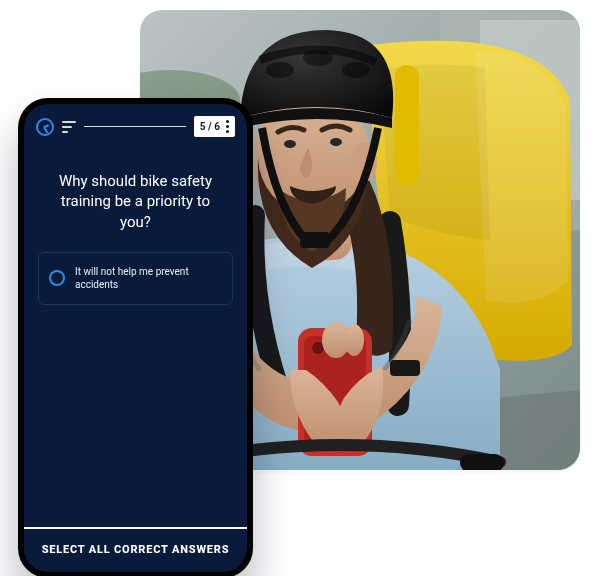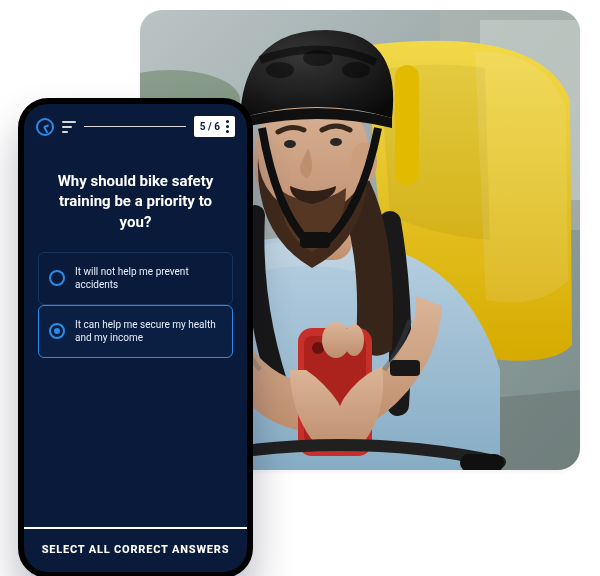--- a/index.html
+++ b/index.html
@@ -51,27 +51,27 @@
     .thinline { flex:1; height:1px; background:#d9d9d9; align-self:center; }
     .counter {
       background:#fff; color:#0a1a3a; font-weight:700; font-size:10px;
       padding:4px 6px; border-radius:2px; display:flex; align-items:center; gap:6px;
     }
     .kebab { display:flex; flex-direction:column; gap:2px; }
     .kebab span { width:3px; height:3px; background:#0a1a3a; border-radius:50%; }
 
     .question {
       padding: 28px 20px 20px 20px;
-      font-weight: 700;
+      font-weight: 400;
       font-size: 15px;
       line-height: 1.35;
       text-align: center;
     }
 
-    .options { display:flex; flex-direction:column; gap:0; padding: 0 14px; }
+    .options { display:flex; flex-direction:column; gap:12px; padding: 0 14px; }
     .option {
       border: 1px solid #17355f;
       border-radius: 6px;
       padding: 12px 12px 12px 10px;
       display:flex; align-items:center; gap:10px;
       font-size: 10px;
       line-height: 1.35;
       cursor: pointer;
     }
     .option.selected { border-color:#2b8be6; background: rgba(43,139,230,0.05); }
@@ -233,22 +233,18 @@
       </span>
     </div>
 
     <div class="question">Why should bike safety training be a priority to you?</div>
 
     <div class="options">
       <div class="option">
         <span class="radio"></span>
         <span class="opt-label">It will not help me prevent accidents</span>
       </div>
-      <div class="option selected">
-        <span class="radio"></span>
-        <span class="opt-label">It can help me secure my health and my income</span>
-      </div>
     </div>
 
     <div class="footer">SELECT ALL CORRECT ANSWERS</div>
   </div>
 
 </div>
 
 </body></html>

